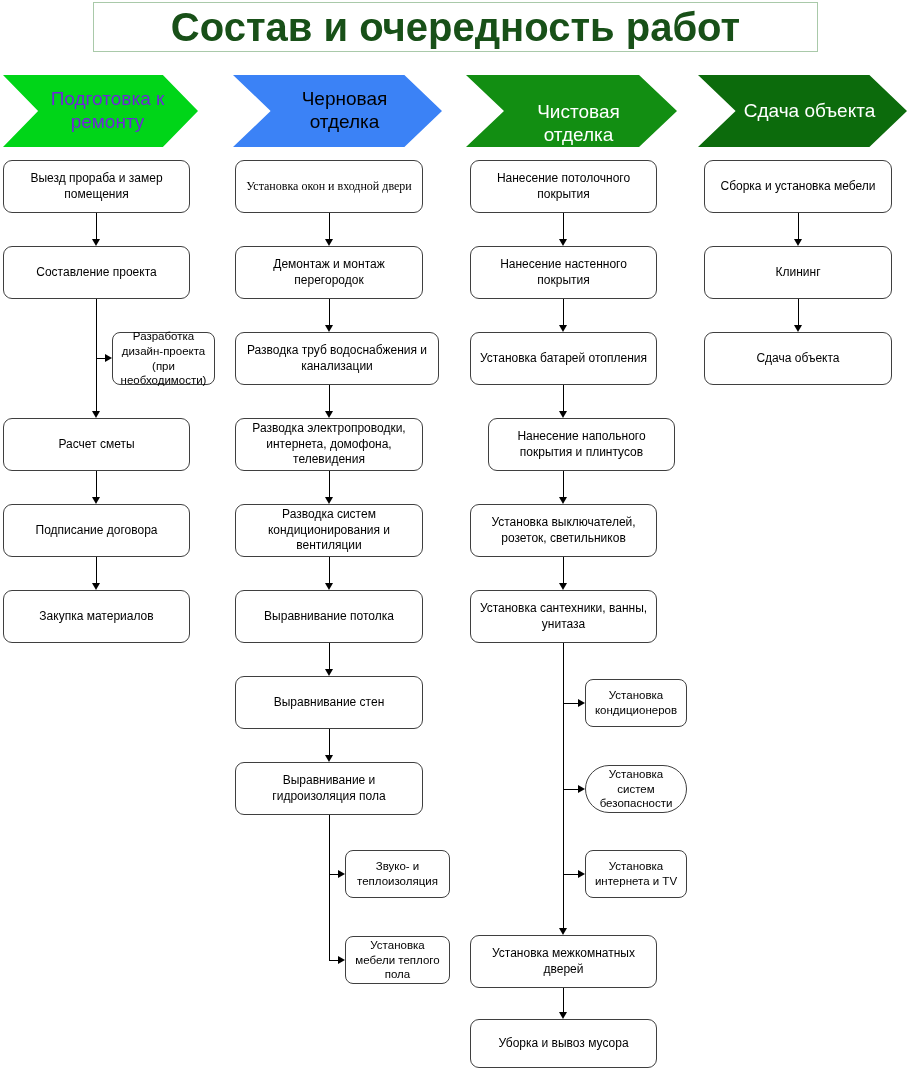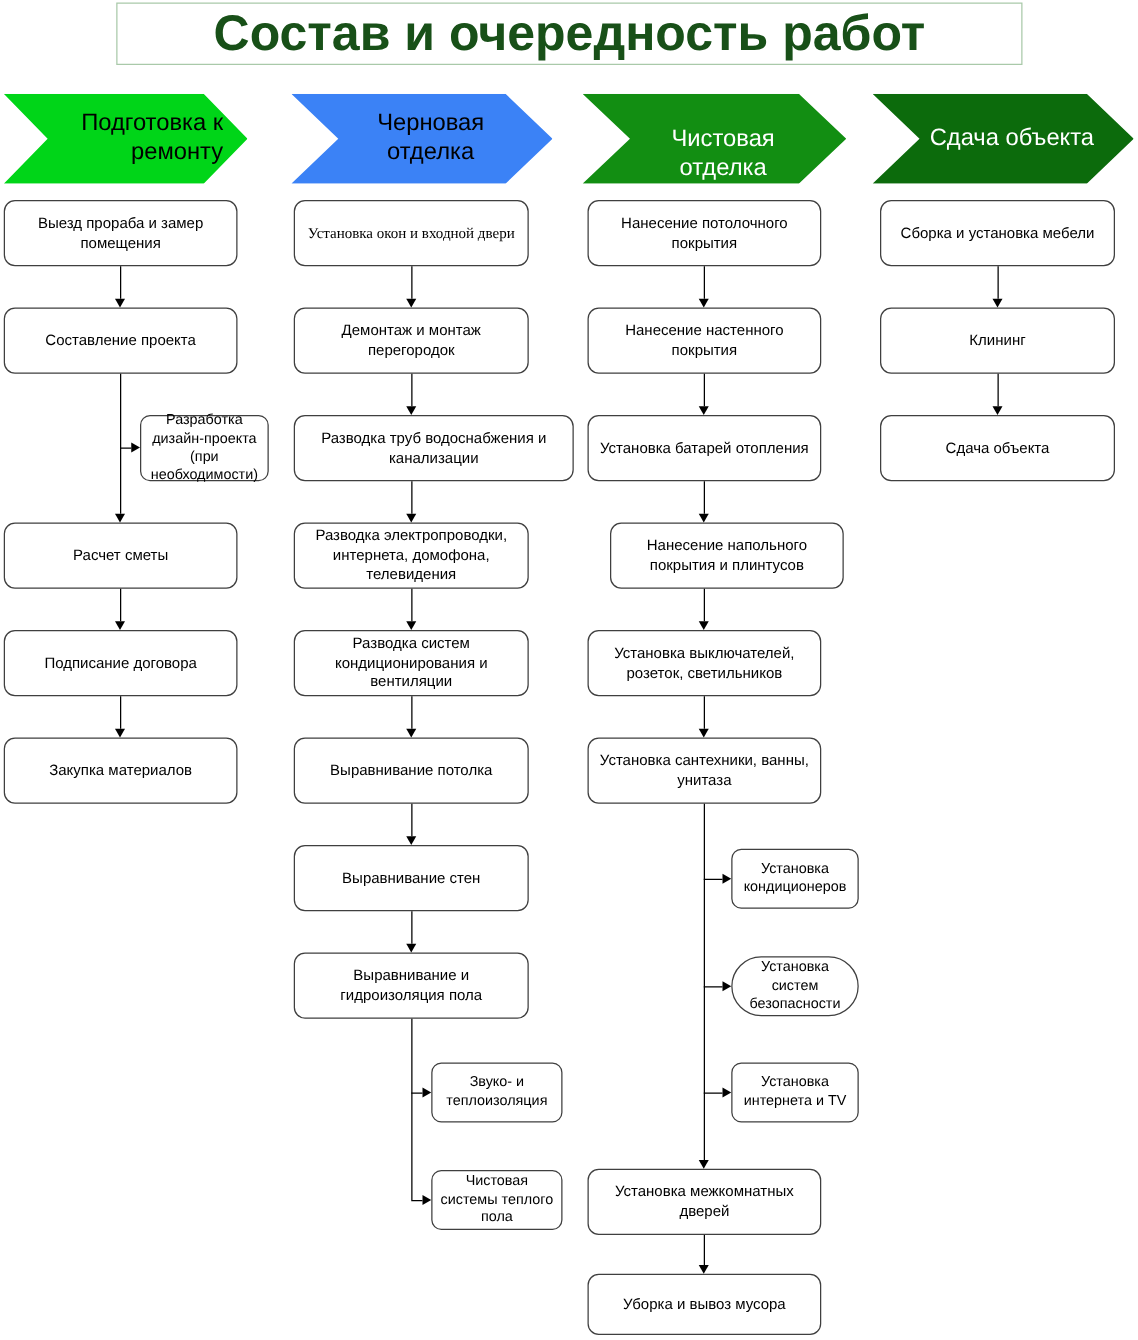--- a/index.html
+++ b/index.html
@@ -30,21 +30,21 @@
   .ah-r{position:absolute;width:0;height:0;border-top:4px solid transparent;
         border-bottom:4px solid transparent;border-left:7px solid #000;}
 </style>
 </head>
 <body>
 
 <div class="canvas">
 
   <div class="title-box">Состав и очередность работ</div>
 
-  <div class="phase" style="left: 3px; width: 195px; background: rgb(0, 213, 24); color: #000000; text-align: right;">
+  <div class="phase" style="left: 3px; width: 195px; background: rgb(0, 213, 24); color: #6d28d9;">
     <span class="phase-label">Подготовка к ремонту</span>
   </div>
   <div class="phase" style="left: 233px; width: 209px; background: #3b82f6; color: rgb(0, 0, 0);">
     <span class="phase-label">Черновая отделка</span>
   </div>
   <div class="phase" style="left: 466px; width: 211px; background: rgb(18, 142, 18); color: rgb(255, 255, 255); align-items: flex-end;">
     <span class="phase-label">Чистовая отделка</span>
   </div>
   <div class="phase" style="left: 698px; width: 209px; background: rgb(12, 107, 12); color: rgb(255, 255, 255);">
     <span class="phase-label">Сдача объекта</span>
@@ -63,28 +63,28 @@
   <div class="ah-d" style="left:92px;top:411px;"></div>
   <div class="hline" style="left:96px;top:358px;width:9px;"></div>
   <div class="ah-r" style="left:105px;top:354px;"></div>
   <div class="vline" style="left:96px;top:471px;height:26px;"></div>
   <div class="ah-d" style="left:92px;top:497px;"></div>
   <div class="vline" style="left:96px;top:557px;height:26px;"></div>
   <div class="ah-d" style="left:92px;top:583px;"></div>
 
   <div class="box" style="left:235px;top:160px;width:188px;height:53px;font-family:Liberation Serif, serif;">Установка окон и входной двери</div>
   <div class="box" style="left:235px;top:246px;width:188px;height:53px;">Демонтаж и монтаж перегородок</div>
-  <div class="box" style="left:235px;top:332px;width:224px;height:53px;">Разводка труб водоснабжения и канализации</div>
+  <div class="box" style="left:235px;top:332px;width:204px;height:53px;">Разводка труб водоснабжения и канализации</div>
   <div class="box" style="left:235px;top:418px;width:188px;height:53px;">Разводка электропроводки, интернета, домофона, телевидения</div>
   <div class="box" style="left:235px;top:504px;width:188px;height:53px;">Разводка систем кондиционирования и вентиляции</div>
   <div class="box" style="left:235px;top:590px;width:188px;height:53px;">Выравнивание потолка</div>
   <div class="box" style="left:235px;top:676px;width:188px;height:53px;">Выравнивание стен</div>
   <div class="box" style="left:235px;top:762px;width:188px;height:53px;">Выравнивание и гидроизоляция пола</div>
   <div class="box sbox" style="left:345px;top:850px;width:105px;height:48px;">Звуко- и теплоизоляция</div>
-  <div class="box sbox" style="left:345px;top:936px;width:105px;height:48px;">Чистовая системы теплого пола</div>
+  <div class="box sbox" style="left:345px;top:936px;width:105px;height:48px;">Установка мебели теплого пола</div>
 
   <div class="vline" style="left:329px;top:213px;height:26px;"></div>
   <div class="ah-d" style="left:325px;top:239px;"></div>
   <div class="vline" style="left:329px;top:299px;height:26px;"></div>
   <div class="ah-d" style="left:325px;top:325px;"></div>
   <div class="vline" style="left:329px;top:385px;height:26px;"></div>
   <div class="ah-d" style="left:325px;top:411px;"></div>
   <div class="vline" style="left:329px;top:471px;height:26px;"></div>
   <div class="ah-d" style="left:325px;top:497px;"></div>
   <div class="vline" style="left:329px;top:557px;height:26px;"></div>

